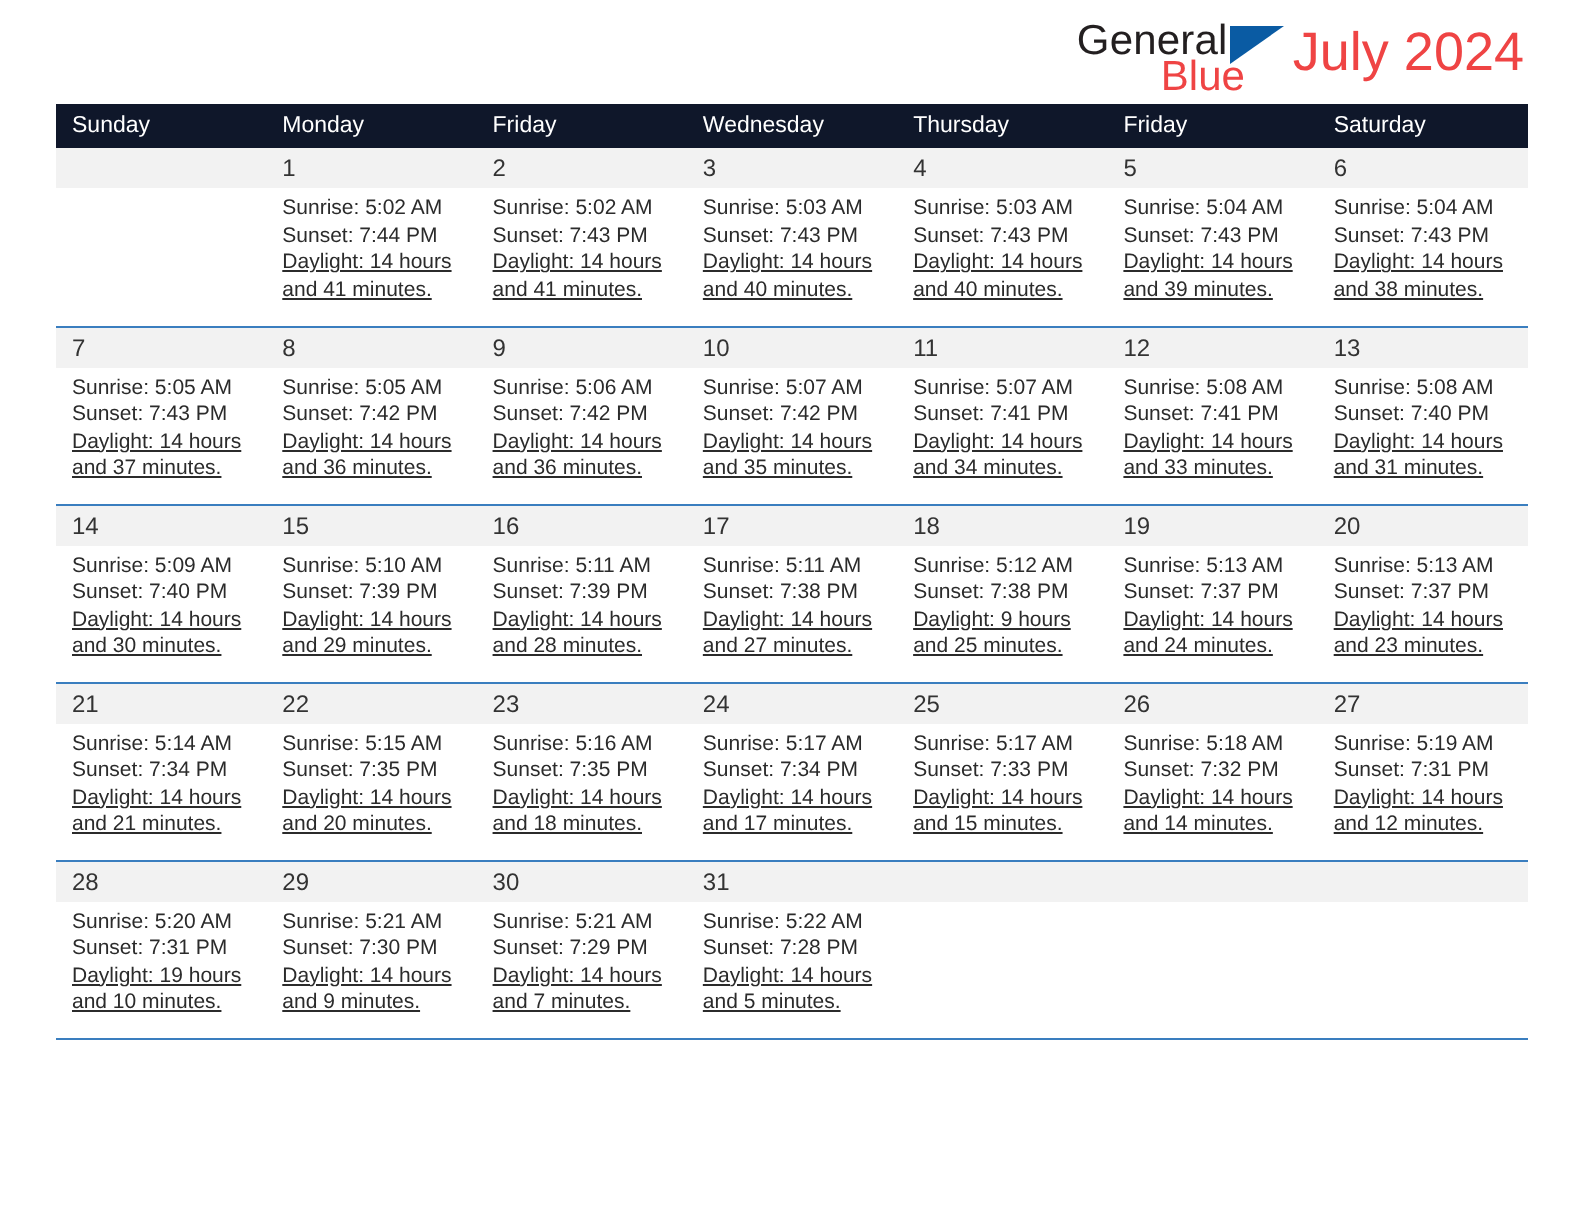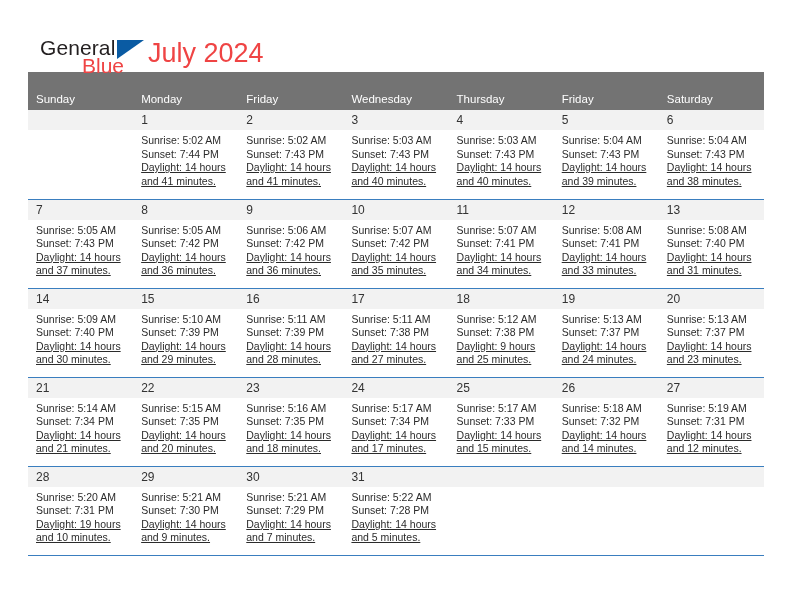--- a/index.html
+++ b/index.html
@@ -19,23 +19,23 @@
     width: 792px;
     height: 612px;
     box-sizing: border-box;
     padding: 0 28px;
   }
 
   
   .header {
     display: flex;
     align-items: flex-start;
-    justify-content: flex-start;
-    height: 72px;
-    padding-top: 37px;
+    justify-content: flex-end;
+    height: 52px;
+    padding-top: 10px;
     box-sizing: border-box;
   }
   .brand {
     position: relative;
     width: 120px;
     height: 50px;
     flex: 0 0 auto;
   }
   .brand-general {
     position: absolute;
@@ -82,26 +82,26 @@
     margin-top: 8px;
   }
 
   
   .calendar {
     width: 736px;
     border-collapse: collapse;
     table-layout: fixed;
   }
   .calendar th {
-    background: #737373;
+    background: #0f172a;
     color: #ffffff;
     font-size: 11.5px;
     font-weight: normal;
     text-align: left;
-    padding: 21px 0 5px 8px;
+    padding: 5px 0 5px 8px;
     height: 20px;
     box-sizing: border-box;
   }
   .calendar td {
     vertical-align: top;
     padding: 0;
     border-bottom: 1.5px solid #3a7ebf;
     height: 89px;
     box-sizing: border-box;
   }

